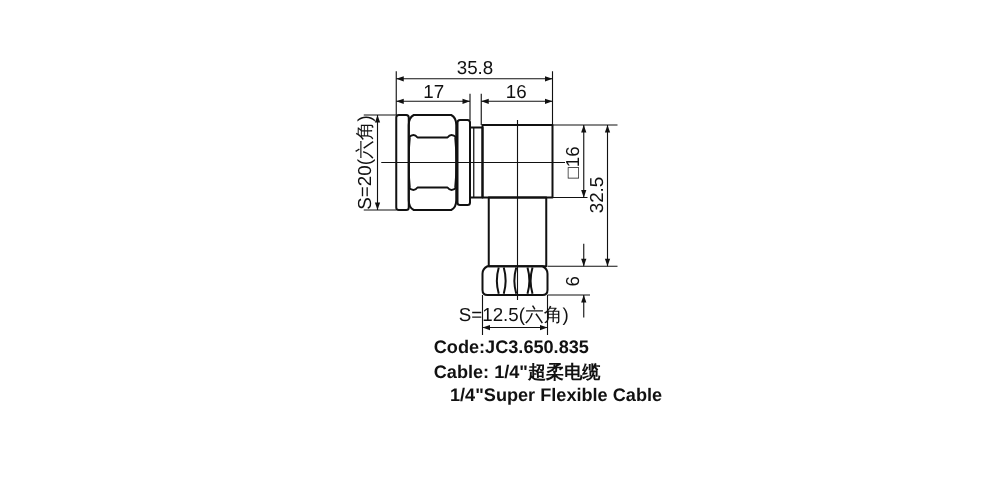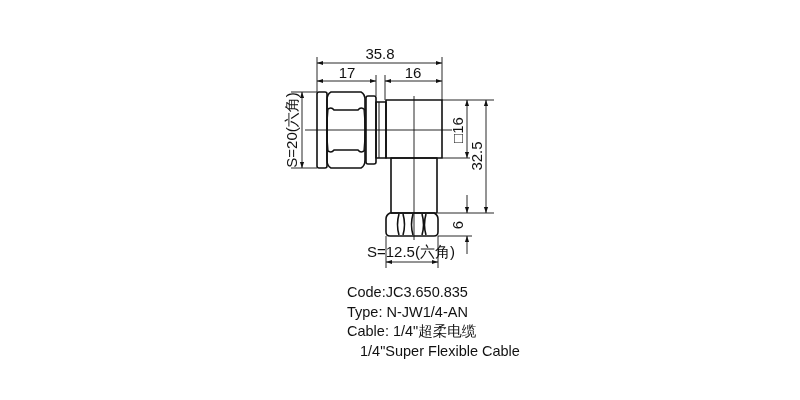--- a/index.html
+++ b/index.html
@@ -1,19 +1,19 @@
 <!DOCTYPE html>
 <html><head>
   <meta charset="utf-8">
   <style>
     html, body { margin: 0; padding: 0; background: #ffffff; }
     body { width: 800px; height: 400px; position: relative; overflow: hidden; font-family: "Liberation Sans", sans-serif; color: #111; }
     #drawing { position: absolute; left: 0; top: 0; width: 800px; height: 400px; }
     .dim-text { font-family: "Liberation Sans", sans-serif; font-size: 15px; fill: #111; }
-    .specs { position: absolute; left: 347px; top: 283px; font-size: 14.5px; line-height: 19.5px; color: #111; }
+    .specs { position: absolute; left: 347px; top: 269px; font-size: 14.5px; line-height: 19.5px; color: #111; font-weight: bold; }
     .specs .line { white-space: pre; }
     .specs .indent { padding-left: 13px; }
   </style>
 </head>
 <body>
 
 <svg id="drawing" viewBox="0 0 800 400" xmlns="http://www.w3.org/2000/svg">
   <defs>
     <marker id="arr" viewBox="0 0 10 10" refX="10" refY="5" markerWidth="8" markerHeight="6" orient="auto-start-reverse" markerUnits="userSpaceOnUse">
       <path d="M0,1.5 L10,5 L0,8.5 Z" fill="#111"></path>
@@ -100,16 +100,15 @@
   <text class="dim-text" x="413" y="78" text-anchor="middle">16</text>
   <text class="dim-text" x="0" y="0" text-anchor="middle" transform="translate(297,130) rotate(-90)">S=20(六角)</text>
   <text class="dim-text" x="0" y="0" text-anchor="middle" transform="translate(463,130) rotate(-90)">□16</text>
   <text class="dim-text" x="0" y="0" text-anchor="middle" transform="translate(482,156) rotate(-90)">32.5</text>
   <text class="dim-text" x="0" y="0" text-anchor="middle" transform="translate(463,225) rotate(-90)">6</text>
   <text class="dim-text" x="367" y="257">S=12.5(六角)</text>
 </svg>
 
 <div class="specs">
   <div class="line">Code:JC3.650.835</div>
-  <div class="line">Type: N-JW1/4-AN</div>
   <div class="line">Cable: 1/4"超柔电缆</div>
   <div class="line indent">1/4"Super Flexible Cable</div>
 </div>
 
 </body></html>

